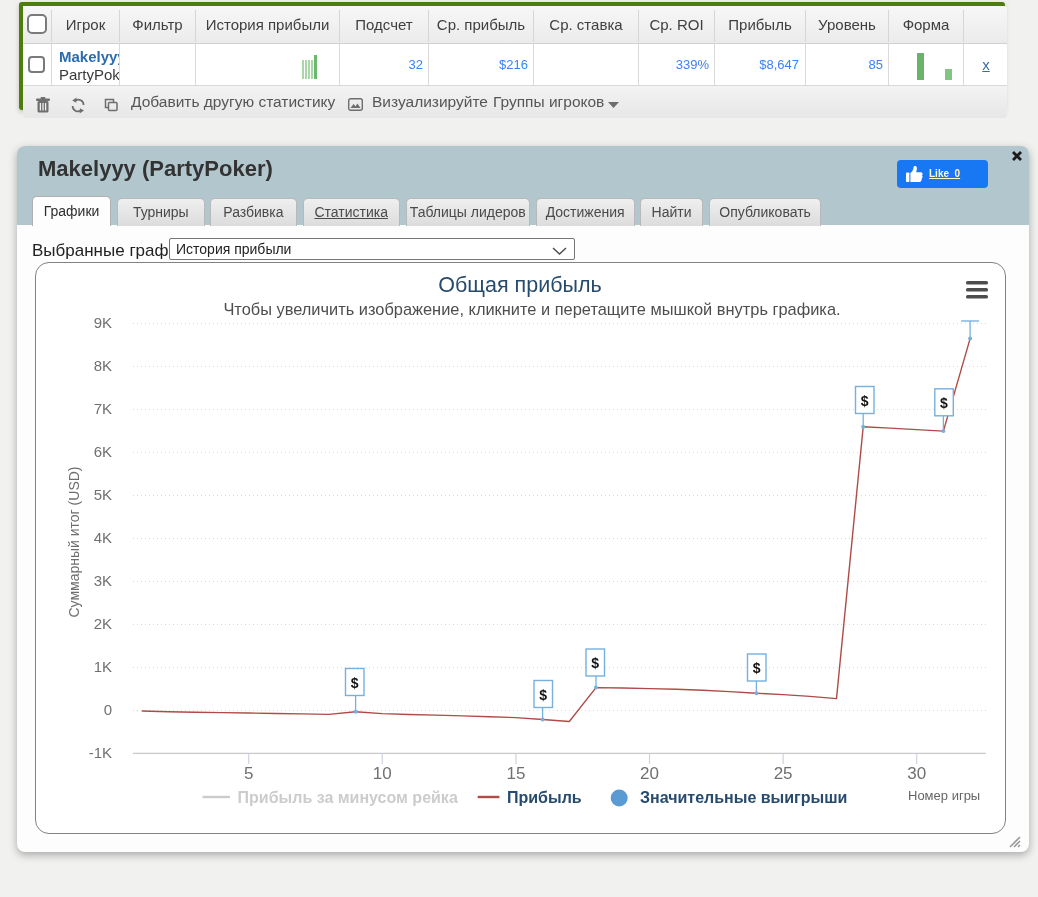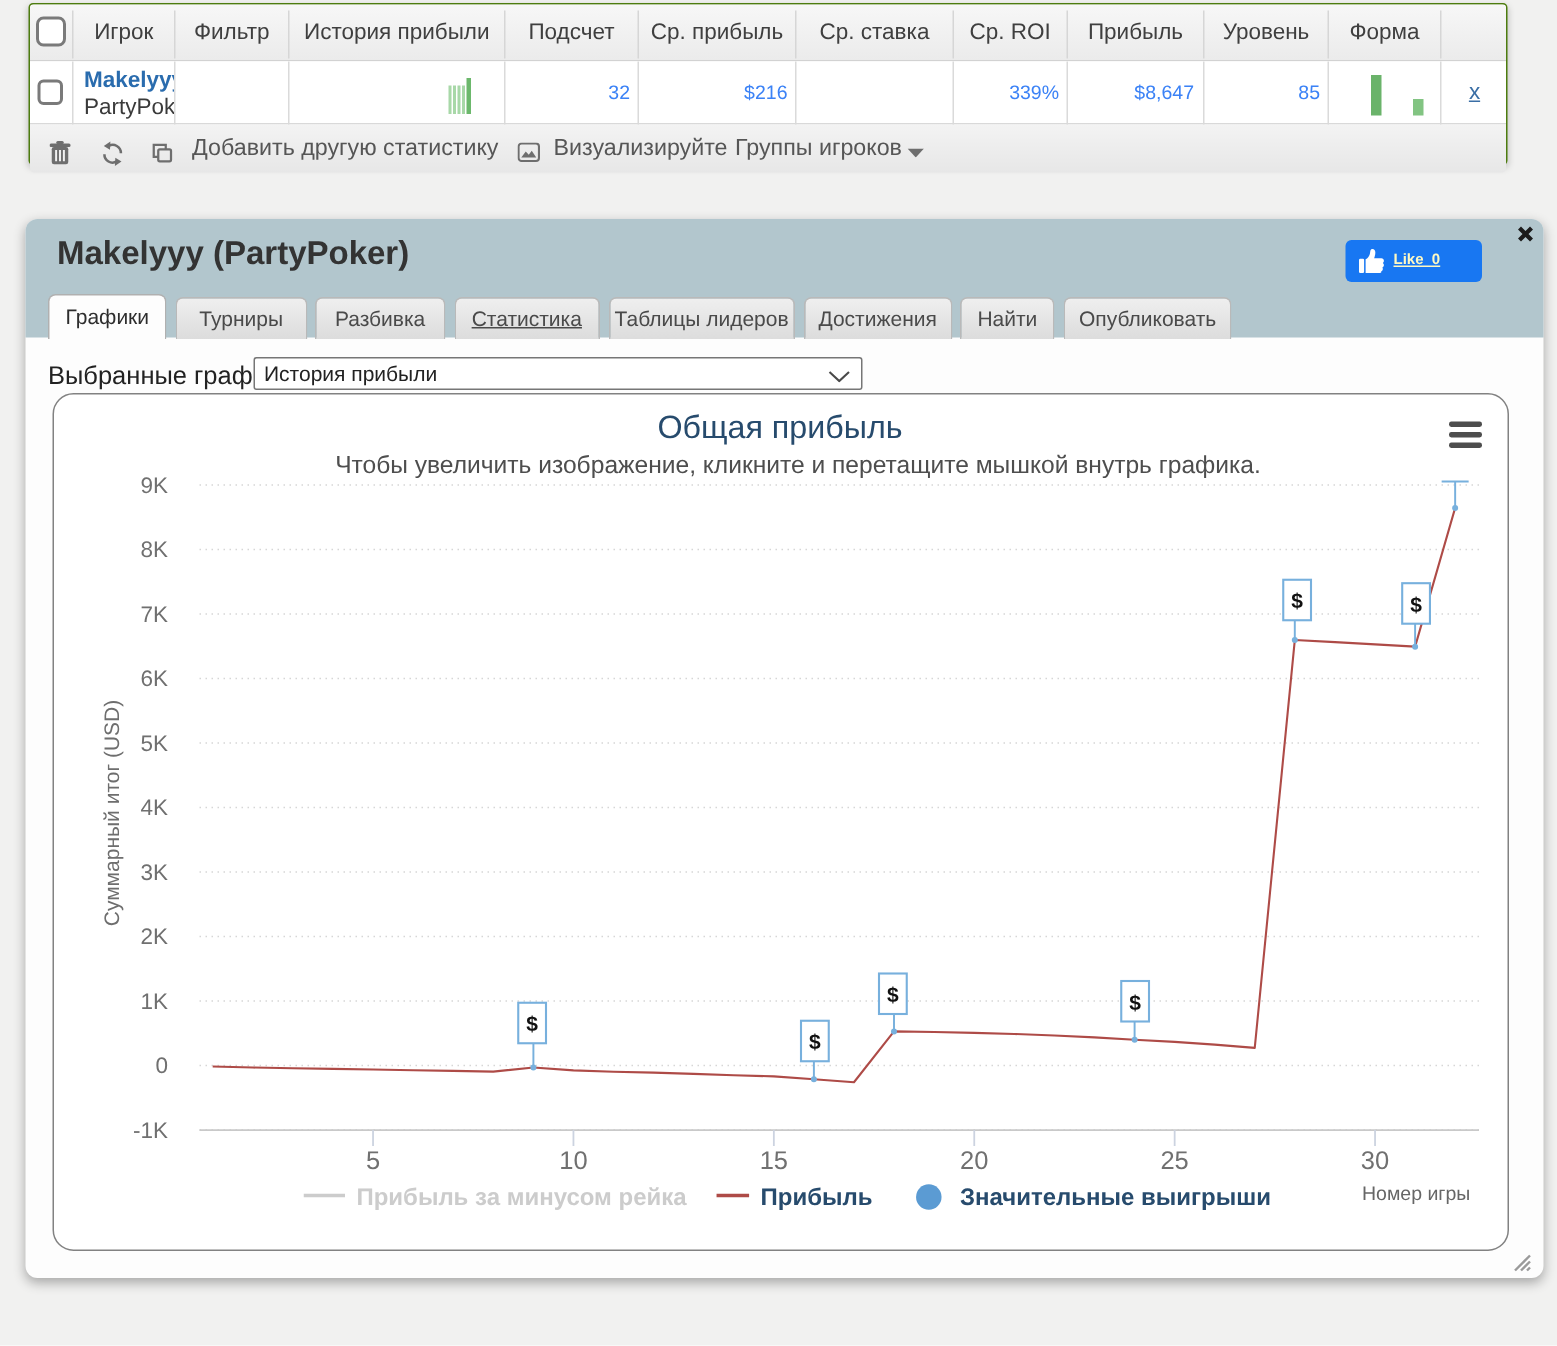--- a/index.html
+++ b/index.html
@@ -1,19 +1,19 @@
 <!DOCTYPE html>
 <html><head>
 <meta charset="utf-8">
 <style>
   html,body{margin:0;padding:0;}
   body{width:1038px;height:897px;background:#f1f1f0;font-family:"Liberation Sans",sans-serif;position:relative;overflow:hidden;}
   .abs{position:absolute;}
   
-  #card{left:19px;top:2px;width:986px;height:108px;background:#fff;border:1px solid #4d7c0f;border-radius:3px;box-shadow:0 2px 5px rgba(0,0,0,.22);box-sizing:border-box;}
+  #card{left:19px;top:2px;width:986px;height:108px;background:#fff;border:4px solid #4d7c0f;border-radius:3px;box-shadow:0 2px 5px rgba(0,0,0,.22);box-sizing:border-box;}
   #thead{left:0;top:0;width:984px;height:37px;background:linear-gradient(#f7f7f7,#ebebeb);border-bottom:1px solid #d2d2d2;border-radius:3px 3px 0 0;}
   #trow{left:0;top:38px;width:984px;height:41px;background:#fff;border-bottom:1px solid #d9d9d9;}
   #tbar{left:0;top:80px;width:984px;height:32px;background:linear-gradient(#f3f3f3,#e7e7e7);border-radius:0 0 3px 3px;}
   .hc{top:0;height:37px;line-height:37px;text-align:center;font-size:15px;color:#3f3f3f;}
   .hsep{top:4px;height:32px;width:1px;background:#d6d6d6;}
   .num{top:38px;height:42px;line-height:42px;text-align:right;font-size:13px;color:#3b82f6;}
   .cb{box-sizing:border-box;border:2px solid #7a7a7a;border-radius:5px;background:#fff;}
   .tbtxt{font-size:15.5px;color:#565656;line-height:32px;top:80px;height:32px;}
 </style>
 </head>

